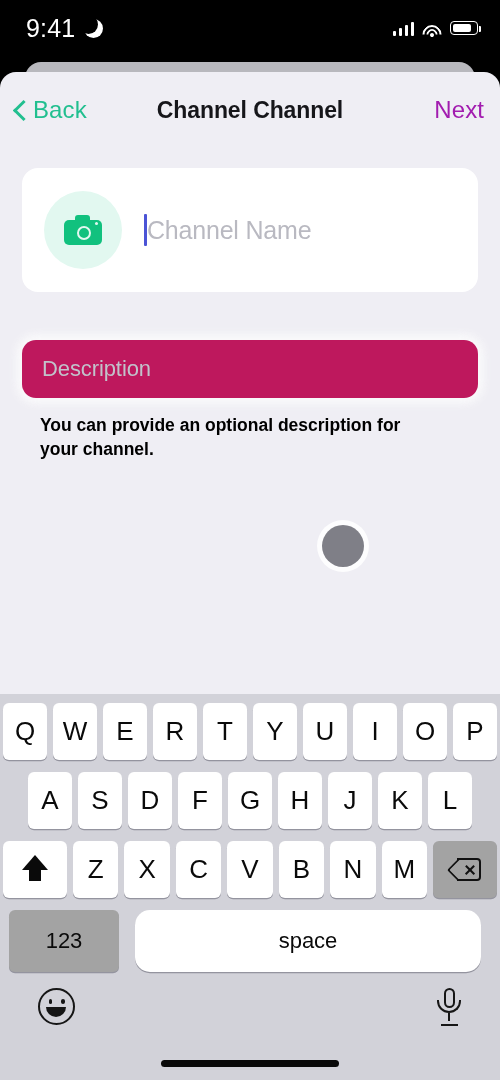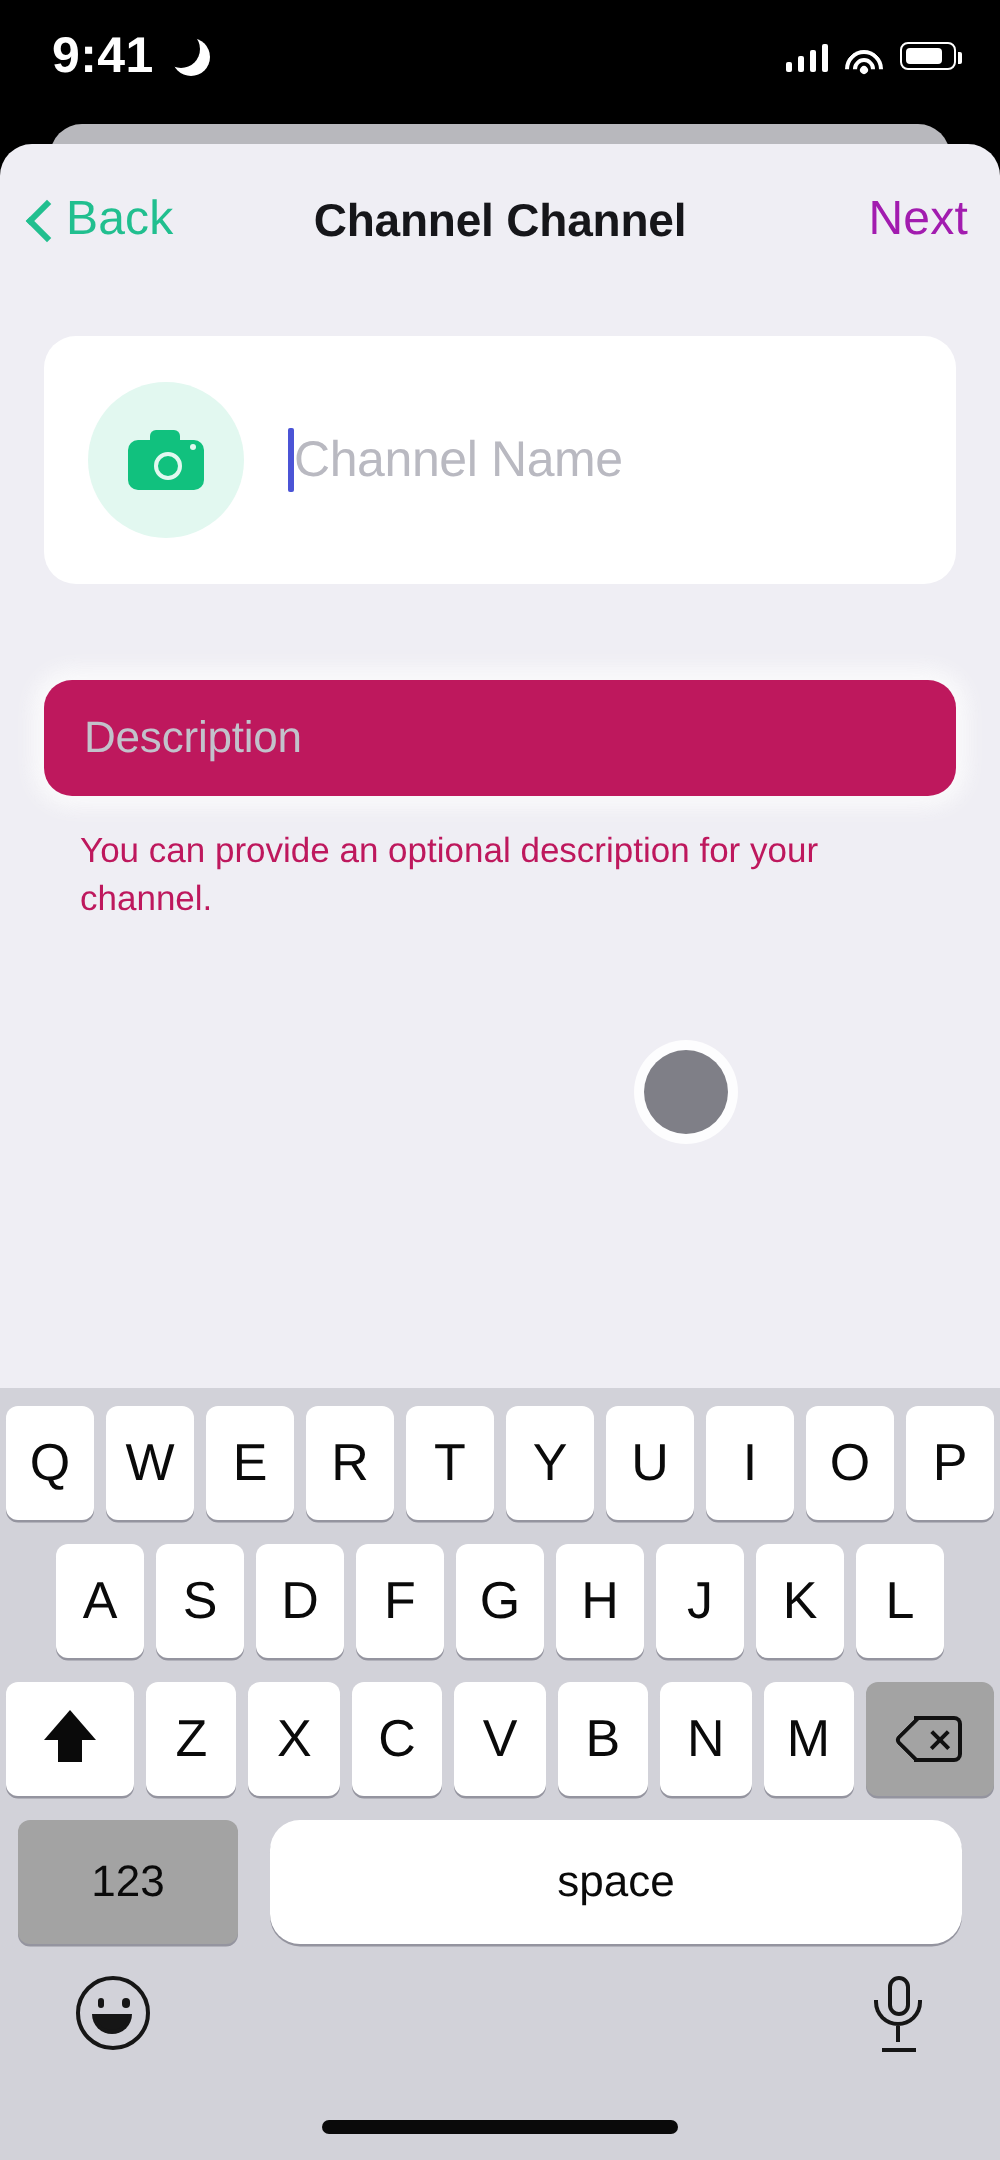--- a/index.html
+++ b/index.html
@@ -14,21 +14,21 @@
 
   
   .status-bar {
     position:absolute; top:0; left:0; width:500px; height:56px;
     background:#000; color:#fff;
     display:flex; align-items:center; justify-content:space-between;
     padding:0 22px 0 26px;
     z-index:40;
   }
   .status-left { display:flex; align-items:center; gap:9px; }
-  .status-time { font-size:25px; font-weight:700; letter-spacing:.2px; }
+  .status-time { font-size:25px; font-weight:400; letter-spacing:.2px; }
   .moon-icon { width:19px; height:19px; position:relative; display:block; }
   .moon-icon::before {
     content:""; position:absolute; inset:0; border-radius:50%;
     background:#fff;
   }
   .moon-icon::after {
     content:""; position:absolute; left:-5px; top:-4px; width:19px; height:19px;
     border-radius:50%; background:#000;
   }
   .status-right { display:flex; align-items:center; gap:8px; }
@@ -110,21 +110,21 @@
   .name-placeholder { font-size:25px; color:#b9b9c1; letter-spacing:-.2px; }
 
   .desc-card {
     margin-top:48px; height:58px; background:#be185d; border-radius:14px;
     display:flex; align-items:center; padding:0 20px;
     box-shadow:0 0 10px 6px rgba(253,253,254,.75);
   }
   .desc-placeholder { font-size:22px; color:#c2c2cb; letter-spacing:-.1px; }
   .helper-text {
     margin-top:16px; padding:0 18px;
-    font-size:17.5px; line-height:1.36; color:#be185d; max-width:420px;
+    font-size:17.5px; line-height:1.36; color:#000000; max-width:420px;font-weight:bold;
   }
 
   
   .touch-dot {
     position:absolute; left:322px; top:453px; width:42px; height:42px;
     border-radius:50%; background:#7f7f87;
     box-shadow:0 0 0 5px rgba(255,255,255,.85);
     z-index:20;
   }
 

